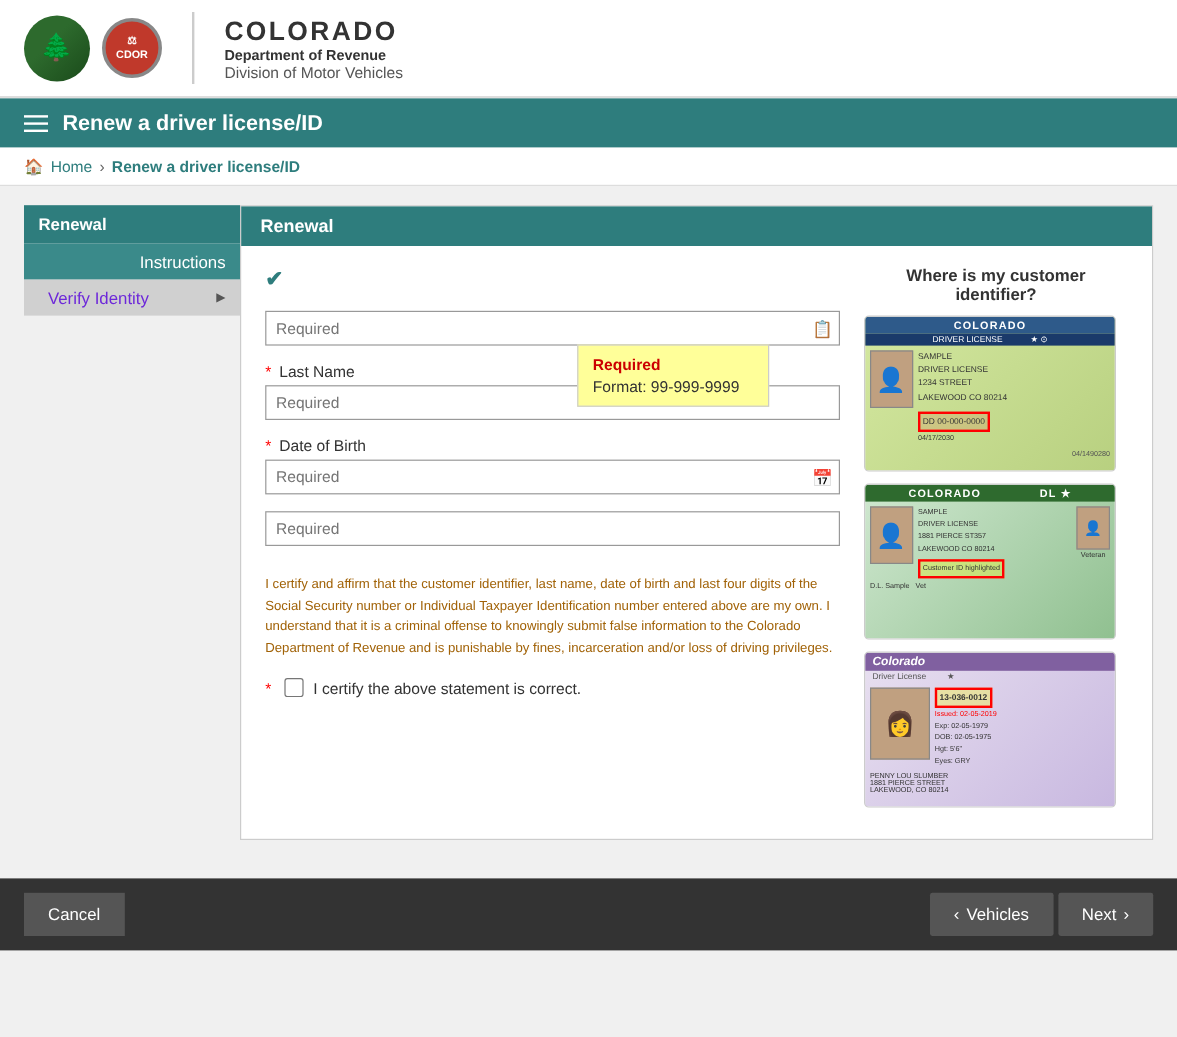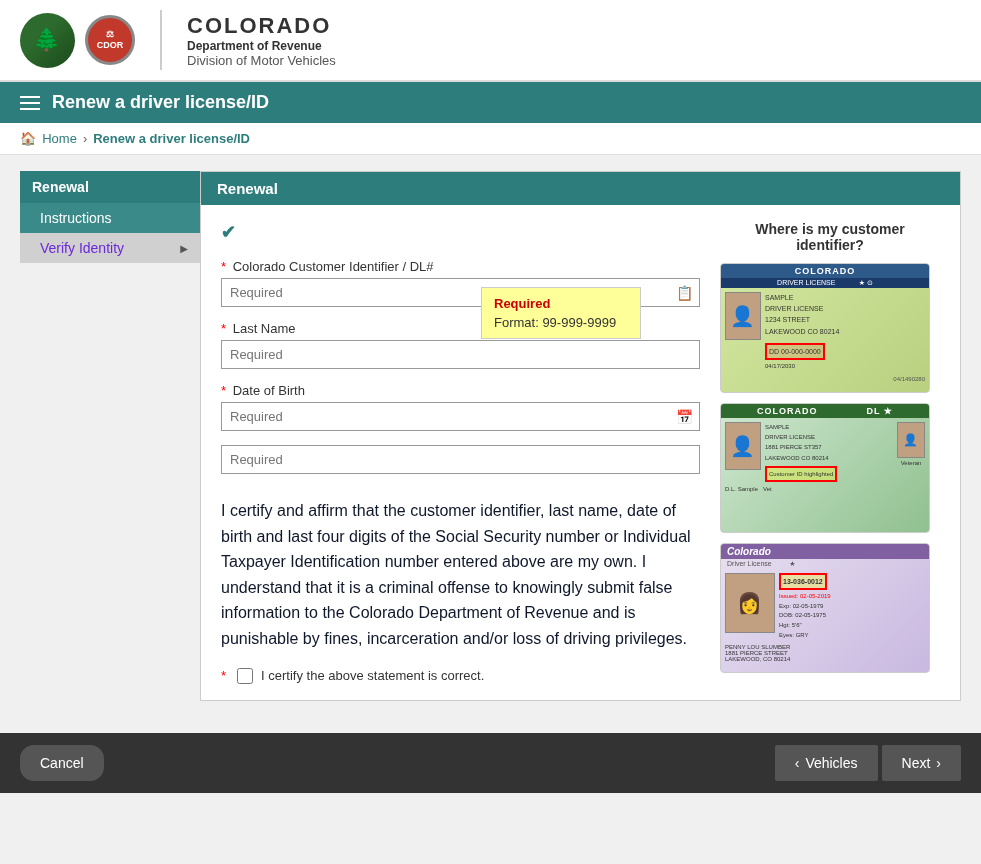--- a/index.html
+++ b/index.html
@@ -25,21 +25,21 @@
     .breadcrumb { background: #fff; padding: 8px 20px; font-size: 13px; border-bottom: 1px solid #ddd; display: flex; align-items: center; gap: 6px; }
     .breadcrumb a { color: #2e7d7d; text-decoration: none; }
     .breadcrumb-chevron { color: #666; }
 
     
     .main-content { padding: 16px 20px; display: flex; gap: 0; }
 
     
     .sidebar { width: 180px; flex-shrink: 0; }
     .sidebar-renewal { background: #2e7d7d; color: #fff; padding: 8px 12px; font-weight: bold; font-size: 14px; }
-    .sidebar-instructions { background: #3a8a8a; color: #fff; padding: 7px 12px 7px 20px; font-size: 14px; cursor: pointer; }
+    .sidebar-instructions { background: #3a8a8a; color: #fff; padding: 7px 12px 7px 20px; font-size: 14px; cursor: pointer; text-align: right; }
     .sidebar-verify { background: #d0d0d0; color: #6d28d9; padding: 7px 12px 7px 20px; font-size: 14px; cursor: pointer; display: flex; align-items: center; justify-content: space-between; }
     .sidebar-verify::after { content: '▶'; font-size: 10px; color: #555; }
 
     
     .form-panel { flex: 1; background: #fff; border: 1px solid #ccc; }
     .form-panel-header { background: #2e7d7d; color: #fff; padding: 8px 16px; font-weight: bold; font-size: 15px; }
     .form-panel-body { padding: 16px 20px; display: flex; gap: 20px; }
 
     .form-left { flex: 1; }
     .form-right { width: 220px; flex-shrink: 0; }
@@ -52,21 +52,21 @@
     .required-star { color: red; margin-right: 3px; }
     .form-input { width: 100%; border: 1px solid #999; padding: 6px 8px; font-size: 13px; outline: none; }
     .form-input-with-icon { position: relative; }
     .form-input-with-icon input { padding-right: 30px; }
     .input-icon { position: absolute; right: 6px; top: 50%; transform: translateY(-50%); font-size: 14px; color: #555; }
 
     
     .tooltip-box { position: absolute; left: 260px; top: 28px; background: #ffff99; border: 1px solid #ccc; padding: 8px 12px; font-size: 13px; z-index: 10; min-width: 160px; }
     .tooltip-box .tooltip-title { font-weight: bold; color: #c00; margin-bottom: 4px; }
 
-    .certify-text { font-size: 16px; color: #0f172a; line-height: 1.6; margin-top: 24px; margin-bottom: 16px; }
+    .certify-text { font-size: 11px; color: #a16207; line-height: 1.6; margin-top: 24px; margin-bottom: 16px; }
 
     .certify-checkbox { display: flex; align-items: center; gap: 8px; font-size: 13px; }
     .certify-checkbox input[type=checkbox] { width: 16px; height: 16px; }
 
     
     .id-helper-title { font-weight: bold; font-size: 14px; margin-bottom: 10px; text-align: center; }
     .id-card { width: 210px; height: 130px; margin-bottom: 10px; border: 1px solid #ccc; border-radius: 4px; overflow: hidden; position: relative; background: linear-gradient(135deg, #e8f0e8, #c8d8c8); display: flex; align-items: center; justify-content: center; }
     .id-card-inner { width: 100%; height: 100%; position: relative; }
 
     
@@ -81,21 +81,21 @@
 
     
     .id-card-2 { background: linear-gradient(135deg, #d0e8d0, #90c090); }
     .id-card-2-header { background: #2e6a2e; color: #fff; text-align: center; font-size: 9px; font-weight: bold; padding: 2px; letter-spacing: 1px; }
 
     
     .id-card-3 { background: linear-gradient(135deg, #e8e0f0, #c8b8e0); }
 
     
     .footer { background: #333; padding: 12px 20px; display: flex; align-items: center; justify-content: space-between; margin-top: 16px; }
-    .cancel-btn { background: #555; color: #fff; border: none; padding: 10px 20px; font-size: 14px; cursor: pointer; border-radius: 14px; }
+    .cancel-btn { background: #555; color: #fff; border: none; padding: 10px 20px; font-size: 14px; cursor: pointer; border-radius: 0; }
     .nav-buttons { display: flex; gap: 4px; }
     .prev-btn, .next-btn { background: #555; color: #fff; border: none; padding: 10px 20px; font-size: 14px; cursor: pointer; display: flex; align-items: center; gap: 6px; border-radius: 2px; }
   </style>
 </head>
 <body>
 
 <div class="header">
   <div class="logo-area">
     <div class="logo-circle-green"></div>
     <div class="logo-circle-red">
@@ -137,24 +137,20 @@
   <div class="form-panel">
     <div class="form-panel-header">Renewal</div>
     <div class="form-panel-body">
 
       <div class="form-left">
         <div class="verify-title">
           <span class="check-icon">✔</span>
         </div>
 
         <div class="form-group">
-          <label>
-            <span class="required-star">*</span>
-            <span>Colorado Customer Identifier / DL#</span>
-          </label>
           <div class="form-input-with-icon">
             <input type="text" class="form-input" placeholder="Required" style="">
             <span class="input-icon">📋</span>
           </div>
 
           <div class="tooltip-box">
             <div class="tooltip-title">Required</div>
             <div>Format: 99-999-9999</div>
           </div>
         </div>

